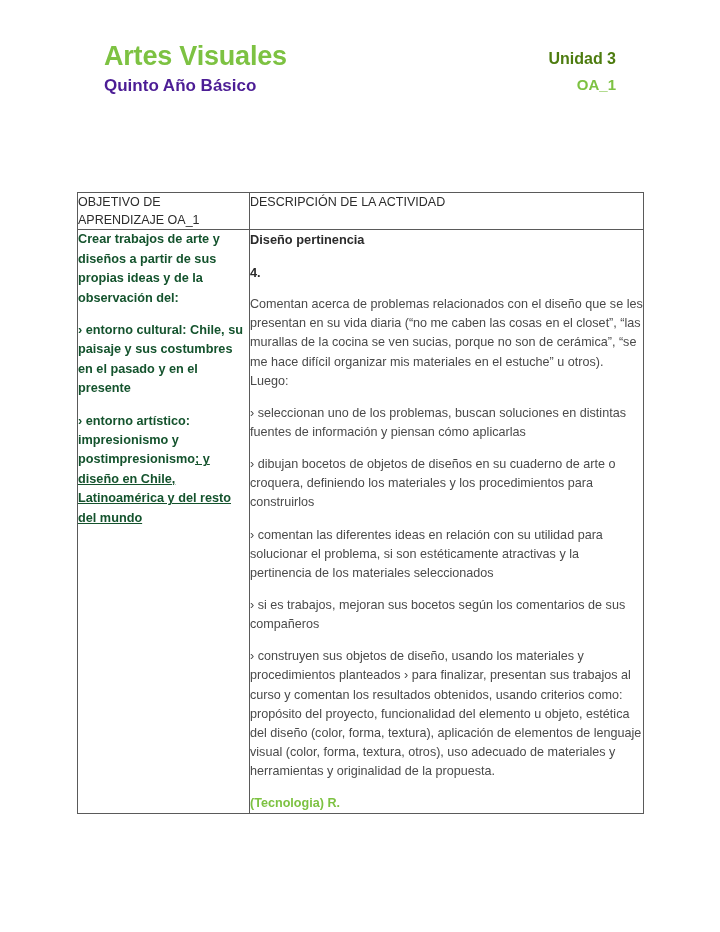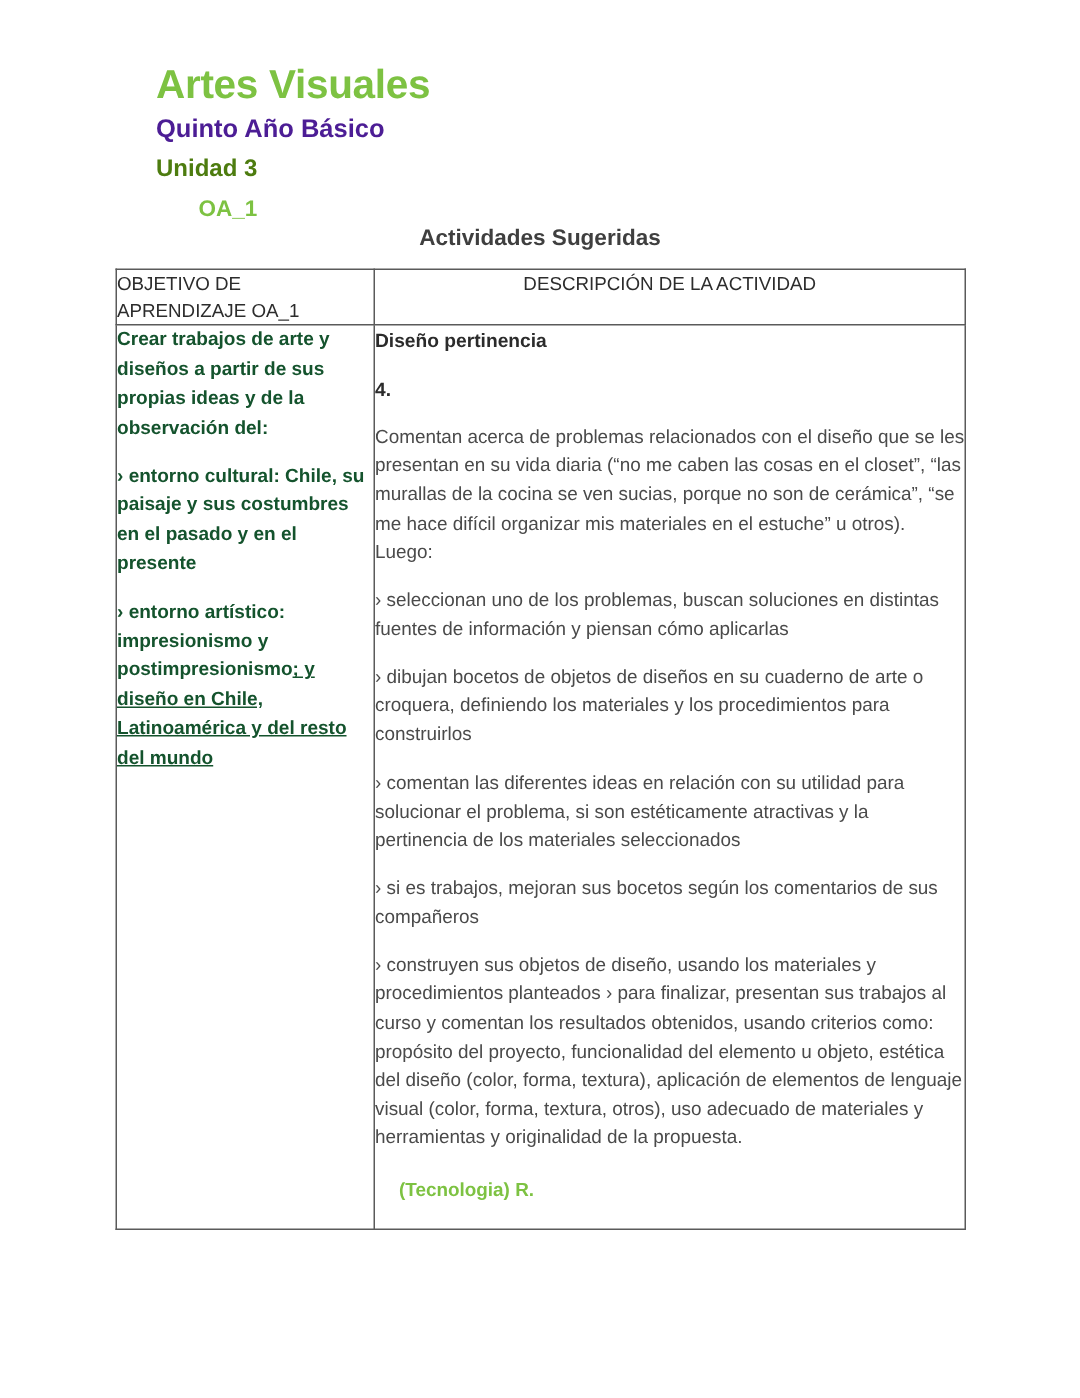--- a/index.html
+++ b/index.html
@@ -24,21 +24,20 @@
 
   
   .masthead {
     position: absolute;
     left: 104px;
     top: 42px;
     width: 512px;
     display: flex;
     justify-content: space-between;
     align-items: flex-start;
-    flex-direction: column;
   }
   .masthead-left { text-align: left; }
   .masthead-right { text-align: right; padding-top: 7px; }
 
   .subject-title {
     font-size: 27px;
     font-weight: bold;
     color: #7DC242;
     line-height: 1.04;
     letter-spacing: -0.2px;
@@ -75,21 +74,21 @@
     text-align: center;
     font-size: 15px;
     font-weight: bold;
     color: #3f3f3f;
   }
 
   
   .act-table {
     position: absolute;
     left: 77px;
-    top: 179px;
+    top: 192px;
     width: 566px;
     border-collapse: collapse;
     table-layout: fixed;
     padding-left: 16px;
   }
   .act-table td, .act-table th {
     border: 1px solid #5a5a5a;
     vertical-align: top;
     padding: 0;
   }
@@ -101,21 +100,21 @@
     font-size: 12.5px;
     font-weight: normal;
     text-align: left;
     color: #2c2c2c;
     line-height: 1.45;
   }
   .th-desc {
     padding: 8px 7px 16px 7px;
     font-size: 12.5px;
     font-weight: normal;
-    text-align: center;
+    text-align: left;
     color: #2c2c2c;
     line-height: 1.45;
   }
 
   .td-obj {
     padding: 8px 9px 14px 7px;
     font-size: 12.7px;
     font-weight: bold;
     color: #14532d;
     line-height: 1.53;
@@ -141,21 +140,21 @@
     margin: 0 0 13px 0;
     font-weight: bold;
     color: #2b2b2b;
     font-size: 12.8px;
   }
   .desc-p {
     margin: 0 0 13px 0;
   }
   .desc-p:last-child { margin-bottom: 0; }
   .desc-tag {
-    margin: 16px;
+    margin: 0;
     font-weight: bold;
     color: #7DC242;
     font-size: 12.6px;
   }
 </style>
 </head>
 <body>
 
 <div class="page">
 
@@ -163,21 +162,20 @@
     <div class="masthead-left">
       <div class="subject-title">Artes Visuales</div>
       <div class="grade-title">Quinto Año Básico</div>
     </div>
     <div class="masthead-right">
       <div class="unit-label">Unidad 3</div>
       <div class="oa-label">OA_1</div>
     </div>
   </div>
 
-  <div class="section-title">Actividades Sugeridas</div>
 
   <table class="act-table">
     <colgroup>
       <col class="col-obj">
       <col class="col-desc">
     </colgroup>
     <thead>
       <tr>
         <th class="th-obj">OBJETIVO DE APRENDIZAJE OA_1</th>
         <th class="th-desc">DESCRIPCIÓN DE LA ACTIVIDAD</th>

